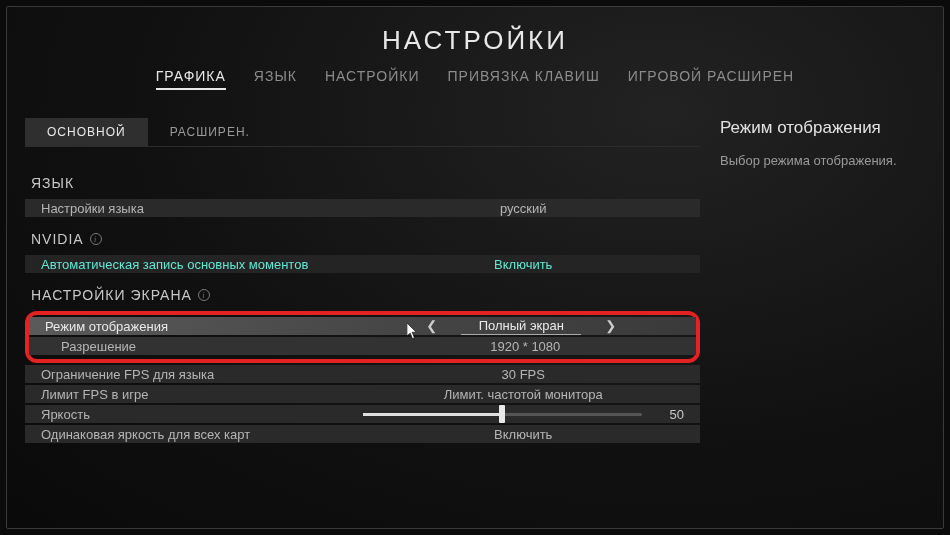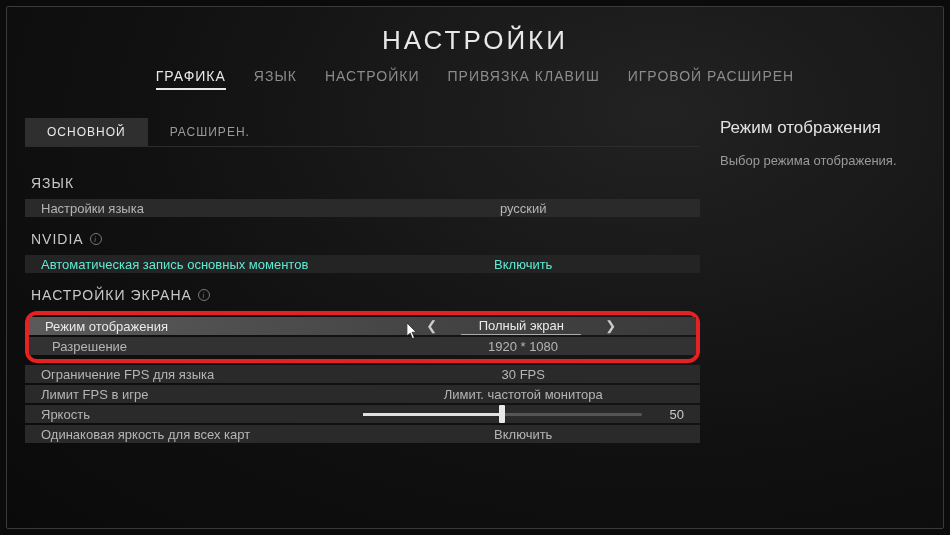--- a/index.html
+++ b/index.html
@@ -13,21 +13,21 @@
 .left{flex:1;max-width:680px}
 .right{width:225px;padding-left:20px}
 .sub-tabs{display:flex;gap:0;margin-bottom:28px;border-bottom:1px solid #2c2c2c}
 .sub-tab{padding:7px 22px;color:#9a9a9a;font-size:12px;letter-spacing:1px;cursor:pointer}
 .sub-tab.active{background:#2f2f2f;color:#e8e8e8}
 .section-hdr{color:#c8c8c8;font-size:14px;letter-spacing:1px;margin:14px 0 8px 6px;display:flex;align-items:center;gap:6px}
 .info-icon{width:12px;height:12px;border:1px solid #777;border-radius:50%;display:inline-flex;align-items:center;justify-content:center;font-size:8px;color:#777;font-style:italic;font-family:serif}
 .row{display:flex;align-items:center;height:18px;background:#2a2a2a;margin-bottom:2px;padding:0 16px;color:#b5b5b5;font-size:13px}
 .row.dim{background:#242424;color:#5eead4}
 .row.selected{background:linear-gradient(90deg,#5a5a5a 0%,#444 60%,#3a3a3a 100%);color:#eaeaea}
-.row.indent{padding-left:23px;background:#323232}
+.row.indent{padding-left:32px;background:#323232}
 .row-label{flex:0 0 50%}
 .row-value{flex:1;display:flex;align-items:flex-start;justify-content:center;gap:24px;position:relative}
 .chev{color:#ccc;font-size:13px;cursor:pointer;user-select:none}
 .val-text{min-width:120px;text-align:center}
 .val-underline{border-bottom:1px solid #aaa;padding-bottom:1px}
 .slider-wrap{flex:1;display:flex;align-items:center;gap:12px}
 .slider-track{position:relative;height:3px;background:#555;flex:1;border-radius:2px}
 .slider-fill{position:absolute;height:100%;background:#e0e0e0;left:0;width:50%}
 .slider-thumb{position:absolute;width:6px;height:18px;background:#e8e8e8;left:50%;top:50%;transform:translate(-50%,-50%);border-radius:1px}
 .slider-num{width:30px;text-align:right;color:#c8c8c8}

